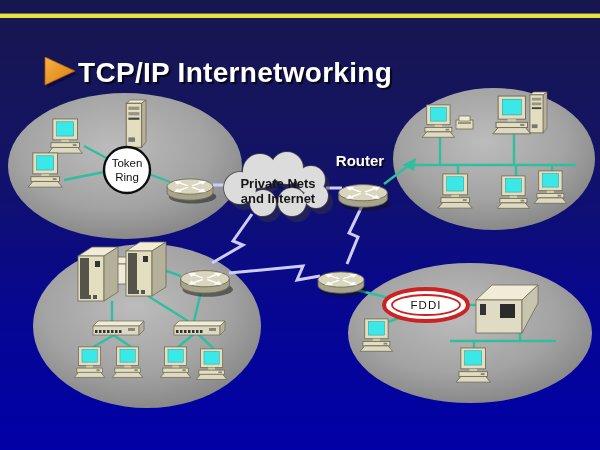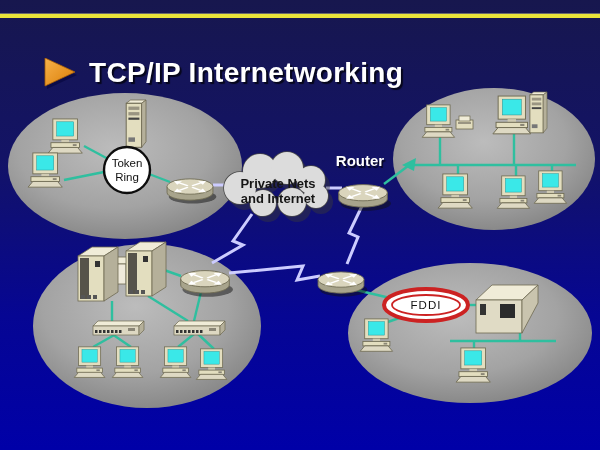--- a/index.html
+++ b/index.html
@@ -3,21 +3,21 @@
 <meta charset="utf-8">
 <style>
   html,body{margin:0;padding:0;background:#222;}
   .slide{
     position:relative;width:600px;height:450px;overflow:hidden;
     background:linear-gradient(180deg,#17174e 0%,#131366 35%,#060693 70%,#0000a8 100%);
     font-family:"Liberation Sans",sans-serif;
   }
   .rule-gray{position:absolute;top:13px;left:0;right:0;height:1px;background:#6b6b6b;}
   .rule-yellow{position:absolute;top:14px;left:0;right:0;height:4px;background:#e9e43a;}
-  .title-row{position:absolute;top:57px;left:44px;display:flex;align-items:center;gap:11px;}
+  .title-row{position:absolute;top:57px;left:44px;display:flex;}
   .title-row h1{
     margin:0;font-size:28px;font-weight:bold;color:#ffffff;letter-spacing:.3px;
     text-shadow:2px 2px 1px rgba(0,0,0,.7);
   }
   .bullet{display:block;}
   .diagram{position:absolute;left:0;top:0;width:600px;height:450px;}
   .diagram text{font-family:"Liberation Sans",sans-serif;}
   .lbl-small{font-size:11.5px;fill:#111;}
   .lbl-cloud{font-size:13px;font-weight:bold;fill:#151515;}
   .lbl-router{font-size:15px;font-weight:bold;fill:#ffffff;}

